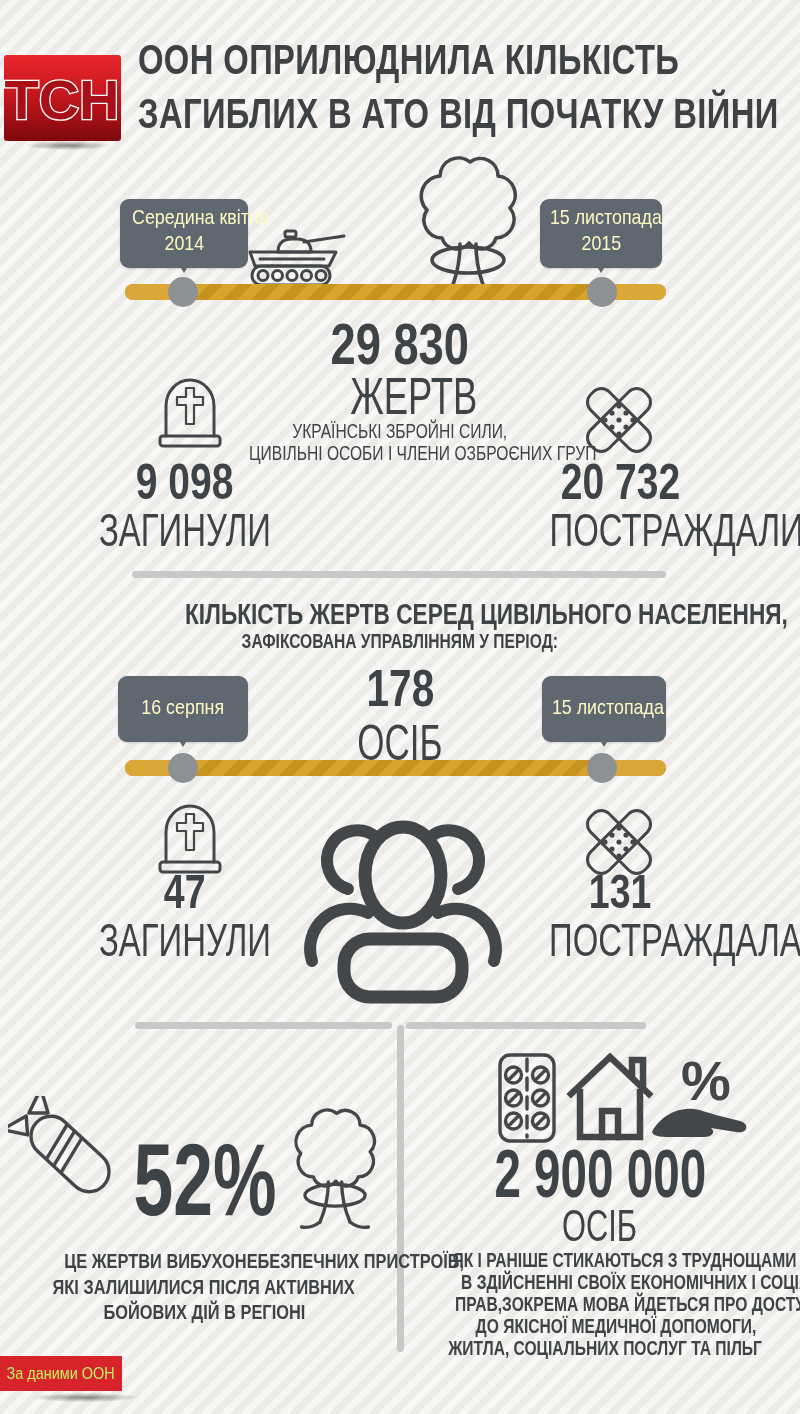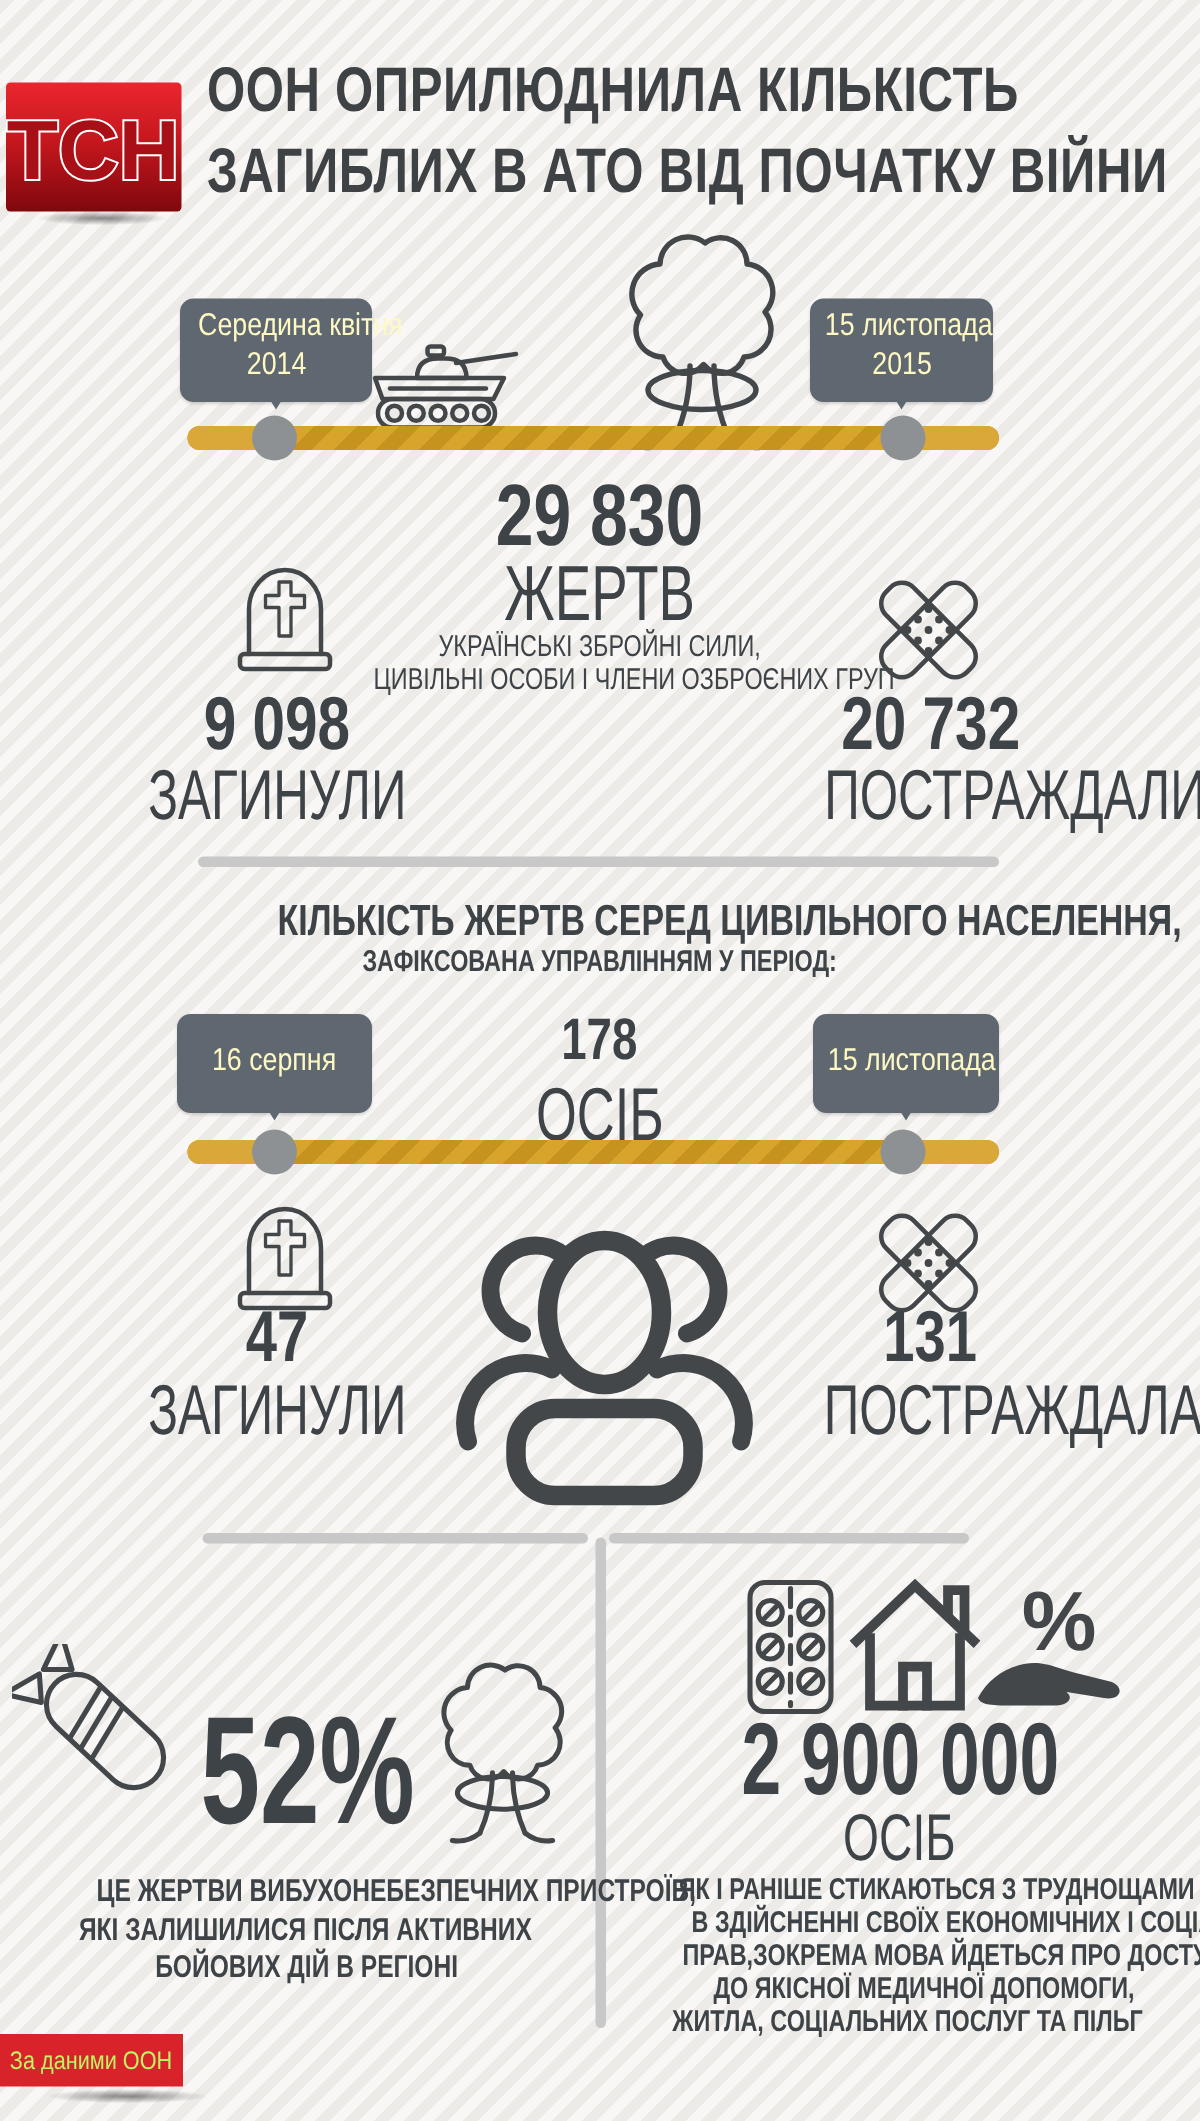--- a/index.html
+++ b/index.html
@@ -92,21 +92,21 @@
     </g>
   </svg>
 
   <div class="tline" style="top:284px;"></div>
   <div class="tdot" style="left:168px;top:277px;"></div>
   <div class="tdot" style="left:587px;top:277px;"></div>
 
   <div class="txt bold" style="left:250px;top:310px;width:300px;font-size:58px;">
     <span class="cond">29 830</span>
   </div>
-  <div class="txt" style="left:250px;top:366px;width:300px;font-size:52px;">
+  <div class="txt" style="left:264px;top:366px;width:300px;font-size:52px;">
     <span class="cond70">ЖЕРТВ</span>
   </div>
   <div class="txt" style="left:200px;top:420px;width:400px;font-size:20px;">
     <span class="cond">УКРАЇНСЬКІ ЗБРОЙНІ СИЛИ,</span>
   </div>
   <div class="txt" style="left:200px;top:442px;width:400px;font-size:20px;">
     <span class="cond">ЦИВІЛЬНІ ОСОБИ І ЧЛЕНИ ОЗБРОЄНИХ ГРУП</span>
   </div>
 
   <svg class="abs" style="left:158px;top:374px;" width="64" height="78" viewBox="0 0 64 78">
@@ -155,21 +155,21 @@
 
   <div class="hdiv" style="left:132px;top:571px;width:534px;"></div>
 
   <div class="txt bold" style="left:100px;top:598px;width:600px;font-size:29px;">
     <span class="cond">КІЛЬКІСТЬ ЖЕРТВ СЕРЕД ЦИВІЛЬНОГО НАСЕЛЕННЯ,</span>
   </div>
   <div class="txt bold" style="left:100px;top:630px;width:600px;font-size:20px;">
     <span class="cond">ЗАФІКСОВАНА УПРАВЛІННЯМ У ПЕРІОД:</span>
   </div>
 
-  <div class="txt bold" style="left:250px;top:672px;width:300px;font-size:39px;">
+  <div class="txt bold" style="left:250px;top:658px;width:300px;font-size:52px;">
     <span class="cond">178</span>
   </div>
   <div class="txt" style="left:250px;top:714px;width:300px;font-size:50px;">
     <span class="cond70">ОСІБ</span>
   </div>
 
   <div class="bubble" style="left:118px;top:676px;width:130px;height:66px;line-height:66px;">
     <span class="bline cond85">16 серпня</span>
   </div>
   <div class="bubble" style="left:542px;top:676px;width:124px;height:66px;line-height:66px;">

